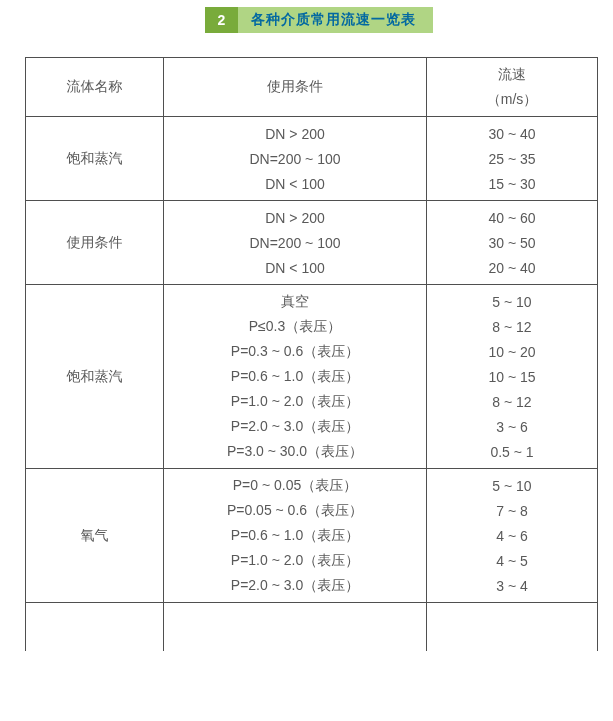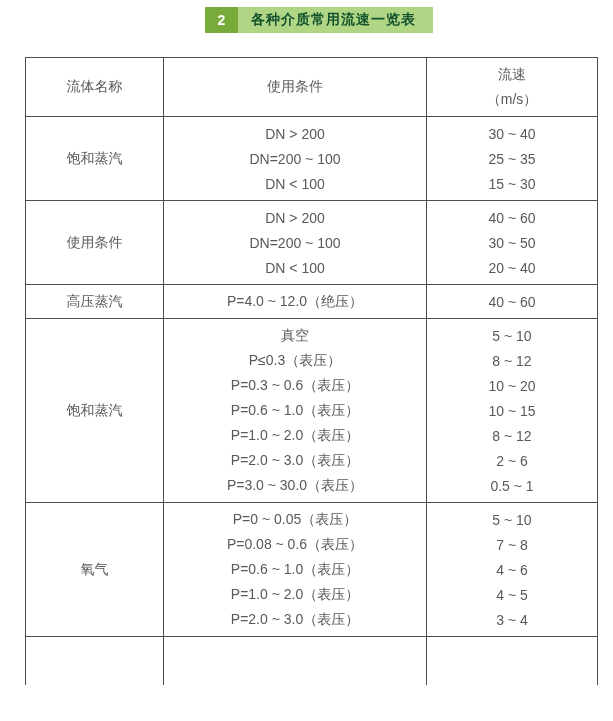--- a/index.html
+++ b/index.html
@@ -31,21 +31,21 @@
     justify-content: center;
     background: #79ab3b;
     color: #ffffff;
     font-size: 14px;
     font-weight: bold;
   }
   .badge-title {
     display: flex;
     align-items: center;
     background: #b0d584;
-    color: #14532d;
+    color: #0369a1;
     font-size: 14px;
     font-weight: bold;
     padding: 0 17px 0 13px;
     letter-spacing: 1px;
     white-space: nowrap;
   }
 
   
   .table-wrap {
     position: absolute;
@@ -127,54 +127,45 @@
             <div class="cell-line">DN=200 ~ 100</div>
             <div class="cell-line">DN &lt; 100</div>
           </td>
           <td>
             <div class="cell-line">40 ~ 60</div>
             <div class="cell-line">30 ~ 50</div>
             <div class="cell-line">20 ~ 40</div>
           </td>
         </tr>
         <tr>
-          <td>高压蒸汽</td>
-          <td>
-            <div class="cell-line">P=4.0 ~ 12.0（绝压）</div>
-          </td>
-          <td>
-            <div class="cell-line">40 ~ 60</div>
-          </td>
-        </tr>
-        <tr>
           <td>饱和蒸汽</td>
           <td>
             <div class="cell-line">真空</div>
             <div class="cell-line">P≤0.3（表压）</div>
             <div class="cell-line">P=0.3 ~ 0.6（表压）</div>
             <div class="cell-line">P=0.6 ~ 1.0（表压）</div>
             <div class="cell-line">P=1.0 ~ 2.0（表压）</div>
             <div class="cell-line">P=2.0 ~ 3.0（表压）</div>
             <div class="cell-line">P=3.0 ~ 30.0（表压）</div>
           </td>
           <td>
             <div class="cell-line">5 ~ 10</div>
             <div class="cell-line">8 ~ 12</div>
             <div class="cell-line">10 ~ 20</div>
             <div class="cell-line">10 ~ 15</div>
             <div class="cell-line">8 ~ 12</div>
-            <div class="cell-line">2 ~ 6</div>
+            <div class="cell-line">3 ~ 6</div>
             <div class="cell-line">0.5 ~ 1</div>
           </td>
         </tr>
         <tr>
           <td>氧气</td>
           <td>
             <div class="cell-line">P=0 ~ 0.05（表压）</div>
-            <div class="cell-line">P=0.08 ~ 0.6（表压）</div>
+            <div class="cell-line">P=0.05 ~ 0.6（表压）</div>
             <div class="cell-line">P=0.6 ~ 1.0（表压）</div>
             <div class="cell-line">P=1.0 ~ 2.0（表压）</div>
             <div class="cell-line">P=2.0 ~ 3.0（表压）</div>
           </td>
           <td>
             <div class="cell-line">5 ~ 10</div>
             <div class="cell-line">7 ~ 8</div>
             <div class="cell-line">4 ~ 6</div>
             <div class="cell-line">4 ~ 5</div>
             <div class="cell-line">3 ~ 4</div>

